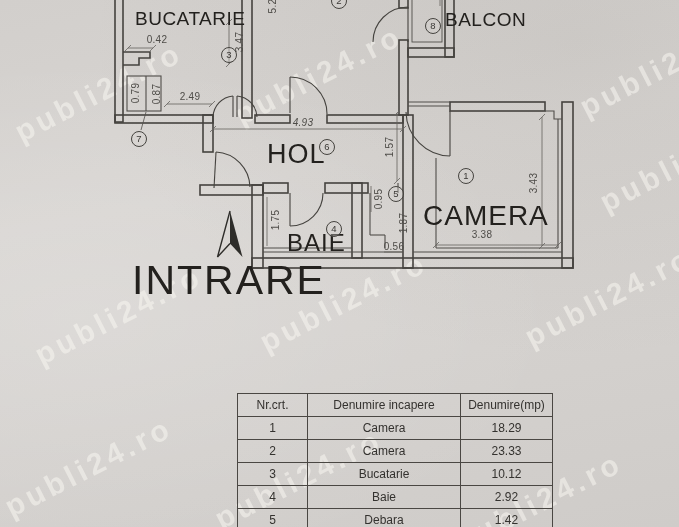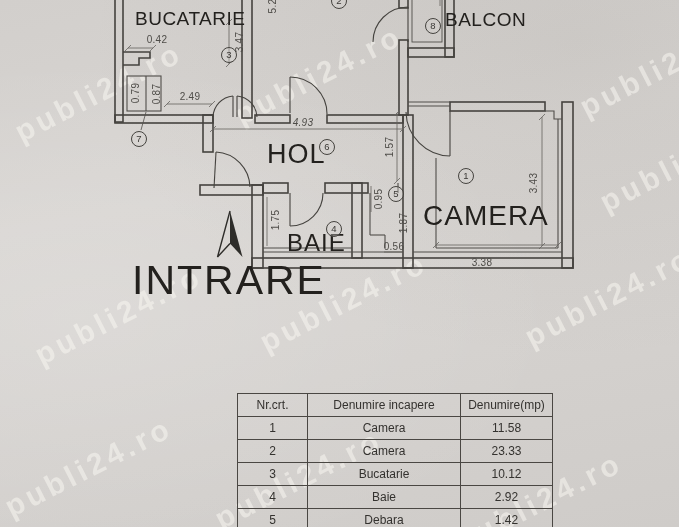--- a/index.html
+++ b/index.html
@@ -159,41 +159,41 @@
   <div class="dim v" style="left:156px;top:94px;">0.87</div>
   <div class="dim" style="left:190px;top:96px;">2.49</div>
   <div class="dim v" style="left:239px;top:42px;">3.47</div>
   <div class="dim v" style="left:272px;top:6px;">5.2</div>
   <div class="dim" style="left:303px;top:122px;font-style:italic;">4.93</div>
   <div class="dim v" style="left:389px;top:147px;">1.57</div>
   <div class="dim v" style="left:275px;top:220px;">1.75</div>
   <div class="dim v" style="left:378px;top:199px;">0.95</div>
   <div class="dim v" style="left:403px;top:223px;">1.87</div>
   <div class="dim" style="left:394px;top:246px;">0.56</div>
-  <div class="dim" style="left:482px;top:234px;margin-top:28px;">3.38</div>
+  <div class="dim" style="left:482px;top:234px;">3.38</div>
   <div class="dim v" style="left:533px;top:183px;">3.43</div>
 
   <table id="area-table">
     <colgroup>
         <col class="c1">
         <col class="c2">
         <col class="c3">
       </colgroup>
     <thead>
       <tr>
         <th>Nr.crt.</th>
         <th>Denumire incapere</th>
         <th>Denumire(mp)</th>
       </tr>
     </thead>
     <tbody>
       <tr>
         <td>1</td>
         <td>Camera</td>
-        <td>11.58</td>
+        <td>18.29</td>
       </tr>
       <tr>
         <td>2</td>
         <td>Camera</td>
         <td>23.33</td>
       </tr>
       <tr>
         <td>3</td>
         <td>Bucatarie</td>
         <td>10.12</td>

